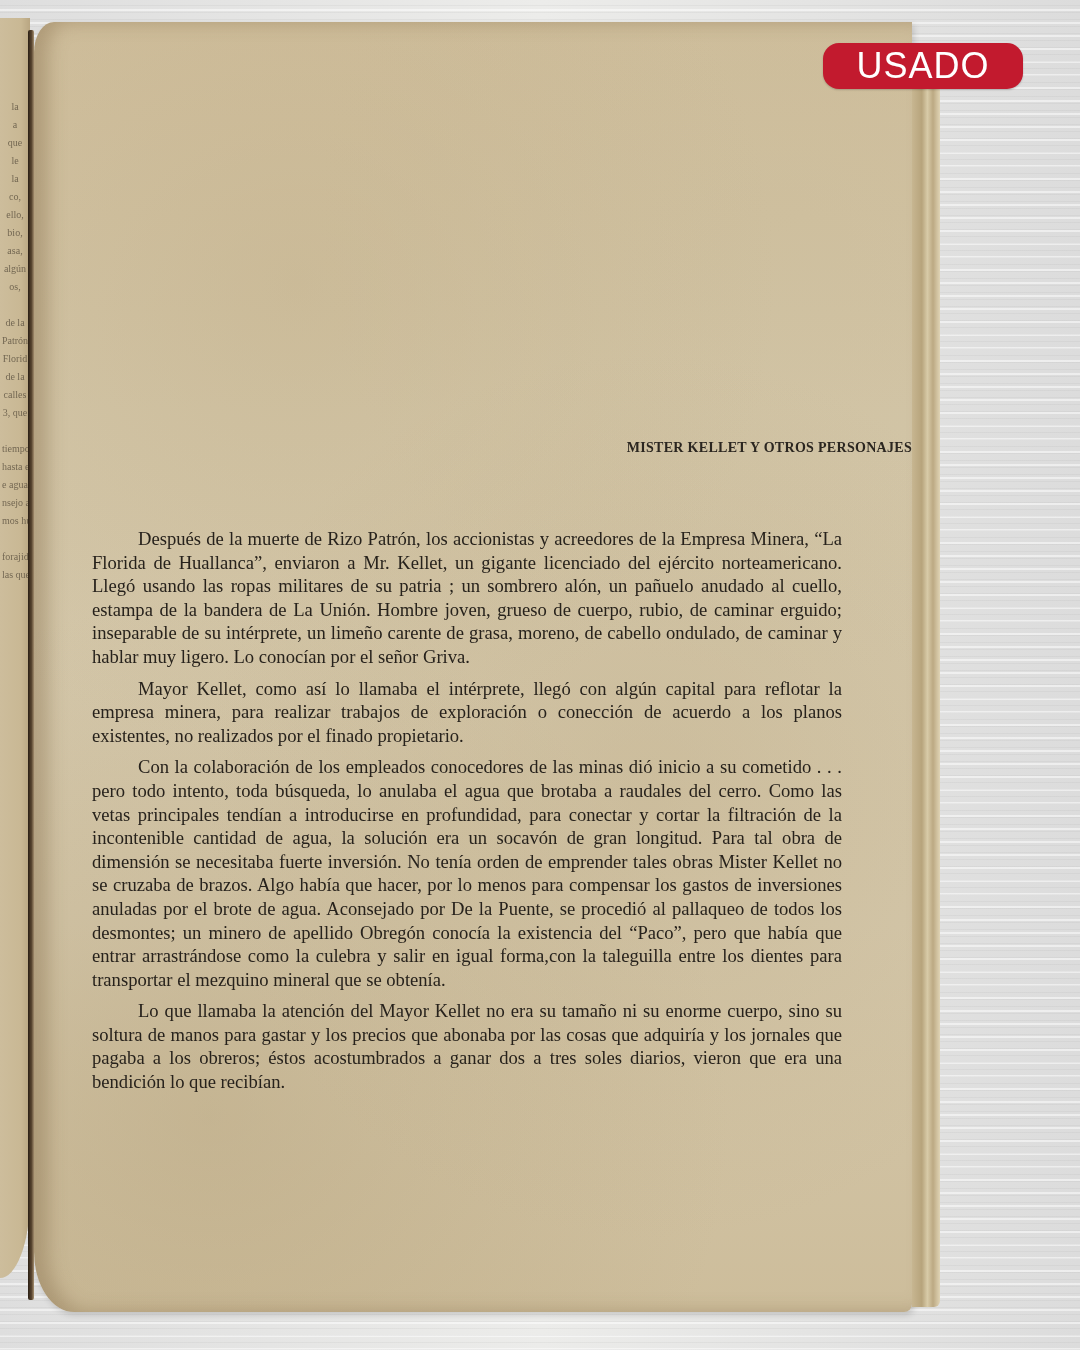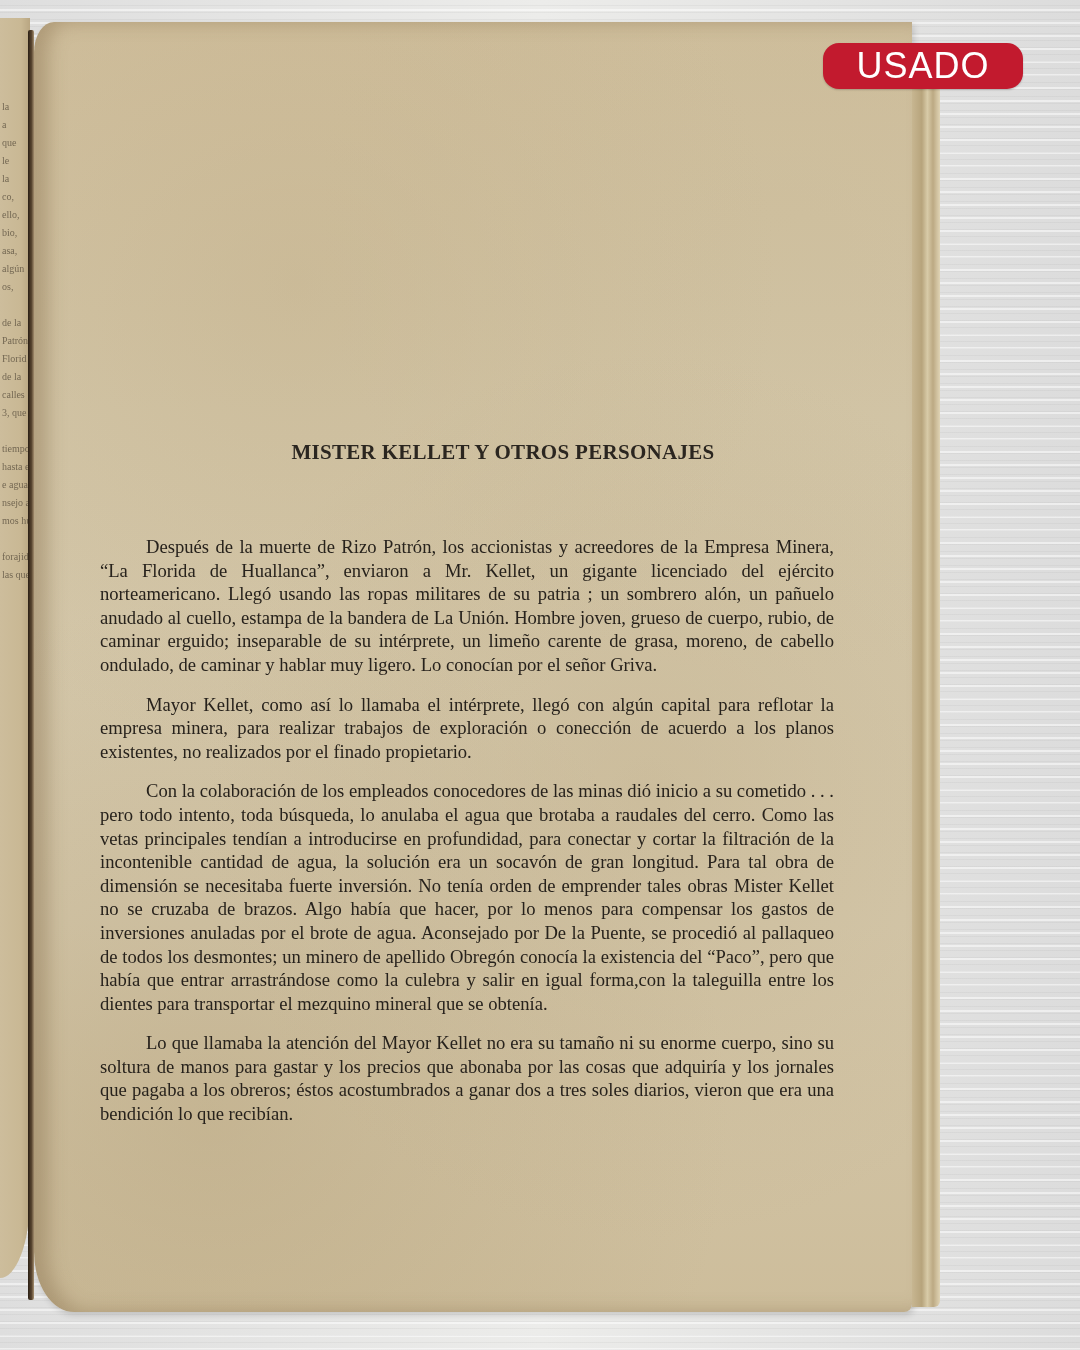--- a/index.html
+++ b/index.html
@@ -37,20 +37,21 @@
       width: 26px;
       font-size: 10px;
       line-height: 18px;
       color: #4d4334;
       opacity: 0.7;
     }
     .left-page .fragments span {
       display: block;
       white-space: nowrap;
       overflow: hidden;
+      text-align: center;
     }
     .gutter {
       position: absolute;
       left: 28px;
       top: 30px;
       width: 6px;
       height: 1270px;
       background: linear-gradient(90deg, #2a1f14, #5a4631 60%, #a89272);
       border-radius: 2px;
     }
@@ -82,41 +83,41 @@
       height: 1225px;
       background: linear-gradient(90deg, #c7b691 0%, #b7a47c 35%, #d8cba8 55%, #bca983 75%, #e0d4b5 100%);
       border-bottom-right-radius: 6px;
     }
 
     .chapter-title {
       position: absolute;
       left: 0;
       width: 100%;
       top: 418px;
-      text-align: center;
+      text-align: right;
       padding-left: 60px;
       box-sizing: border-box;
-      font-size: 21px;
+      font-size: 14px;
       font-weight: bold;
       letter-spacing: 0.3px;
       color: #2b2620;
     }
 
     .body-text {
       position: absolute;
       left: 50px;
       top: 497px;
       width: 766px;
       color: #27221c;
       font-size: 18.6px;
       line-height: 23.6px;
       text-align: justify;
     }
     .body-text p {
-      margin: 16px;
+      margin: 8px;
       text-indent: 46px;
     }
 
     .page-number {
       position: absolute;
       left: 0;
       width: 100%;
       top: 1234px;
       text-align: center;
       padding-left: 30px;

